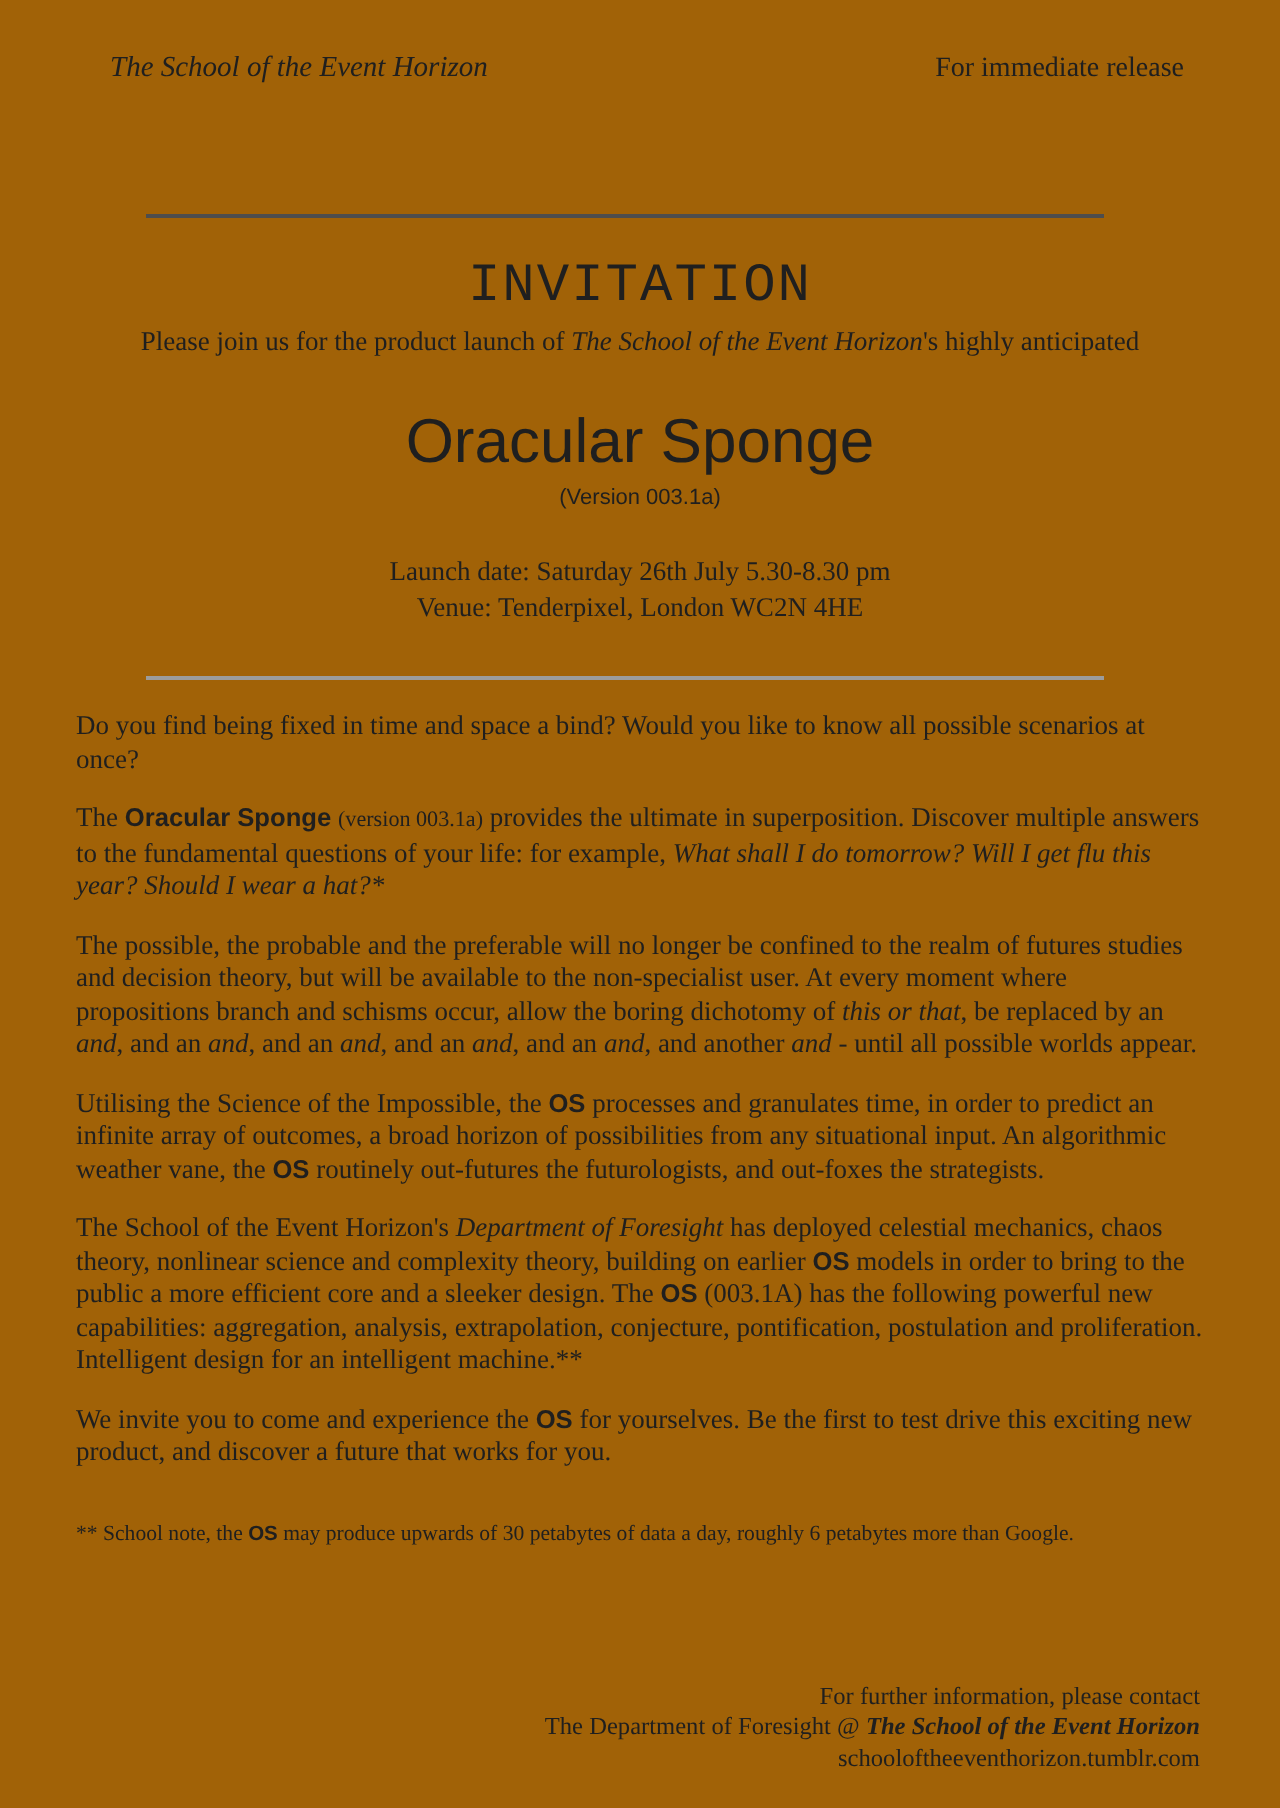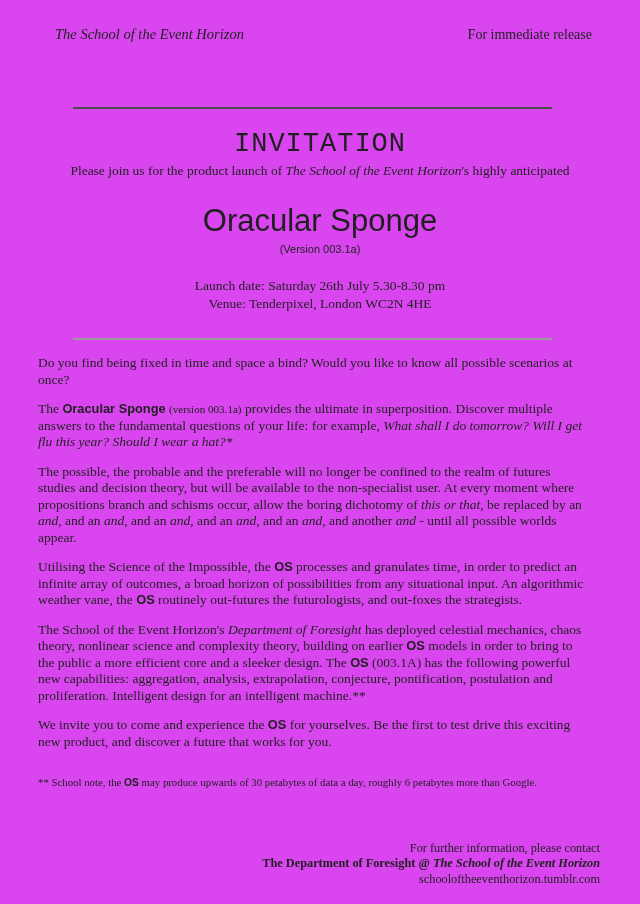--- a/index.html
+++ b/index.html
@@ -1,21 +1,21 @@
 <!DOCTYPE html>
 <html><head>
 <meta charset="utf-8">
 <title>Document</title>
 <style>
   html,body{margin:0;padding:0;background:#e8e8e8;}
   .page{
     position:relative;
     width:640px;height:904px;
     margin:0 auto;
-    background:#d946ef;
+    background:#a16207;
     color:#1f1f1f;
     font-family:"Liberation Serif", serif;
     overflow:hidden;
   }
   
   .masthead{
     display:flex;justify-content:space-between;align-items:baseline;
     padding:26px 48px 0 55px;
     font-size:14.5px;
   }
@@ -38,41 +38,41 @@
     font-size:31px;margin-top:24px;
   }
   .version{
     font-family:"Liberation Sans", sans-serif;
     font-size:11px;margin-top:4px;
   }
   .launch{font-size:13.5px;margin-top:23px;}
   .venue{font-size:13.5px;margin-top:2px;}
   
   .body-copy{
-    padding:15px 53px 0 38px;
+    padding:15px 37px 0 38px;
     font-size:13.5px;line-height:16.5px;
     text-align:left;
   }
   .body-copy p{margin:0 0 13px 0;}
   
   .footnotes{
     padding:13px 37px 0 38px;
     font-size:10.8px;line-height:13px;
   }
   .footnotes p{margin:0 0 19px 0;}
   
   .page-footer{
     position:absolute;right:40px;bottom:17px;
     text-align:right;
     font-size:12.3px;line-height:15.5px;
   }
   
   .s-n{}
   .s-i{font-style:italic;}
-  .s-b{font-weight:bold;}
+  .s-b{font-weight:normal;}
   .s-bi{font-weight:bold;font-style:italic;}
   .s-bs{font-weight:bold;font-family:"Liberation Sans",sans-serif;font-size:0.95em;}
   .s-sm{font-size:0.82em;}
 </style>
 </head>
 <body>
 
 <div class="page">
 
   <div class="masthead">

